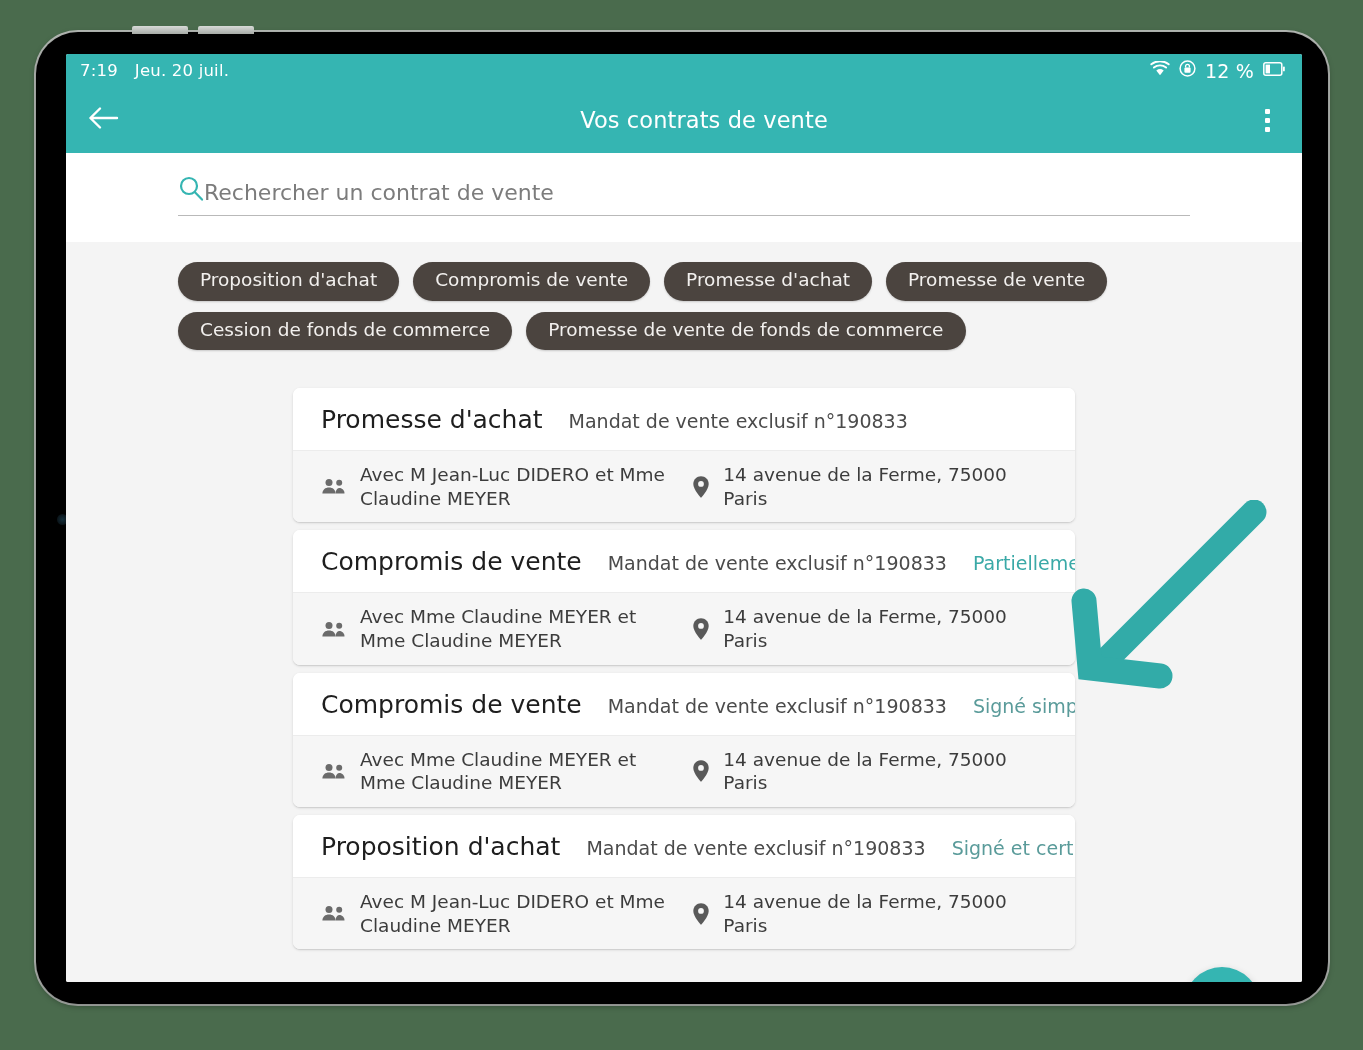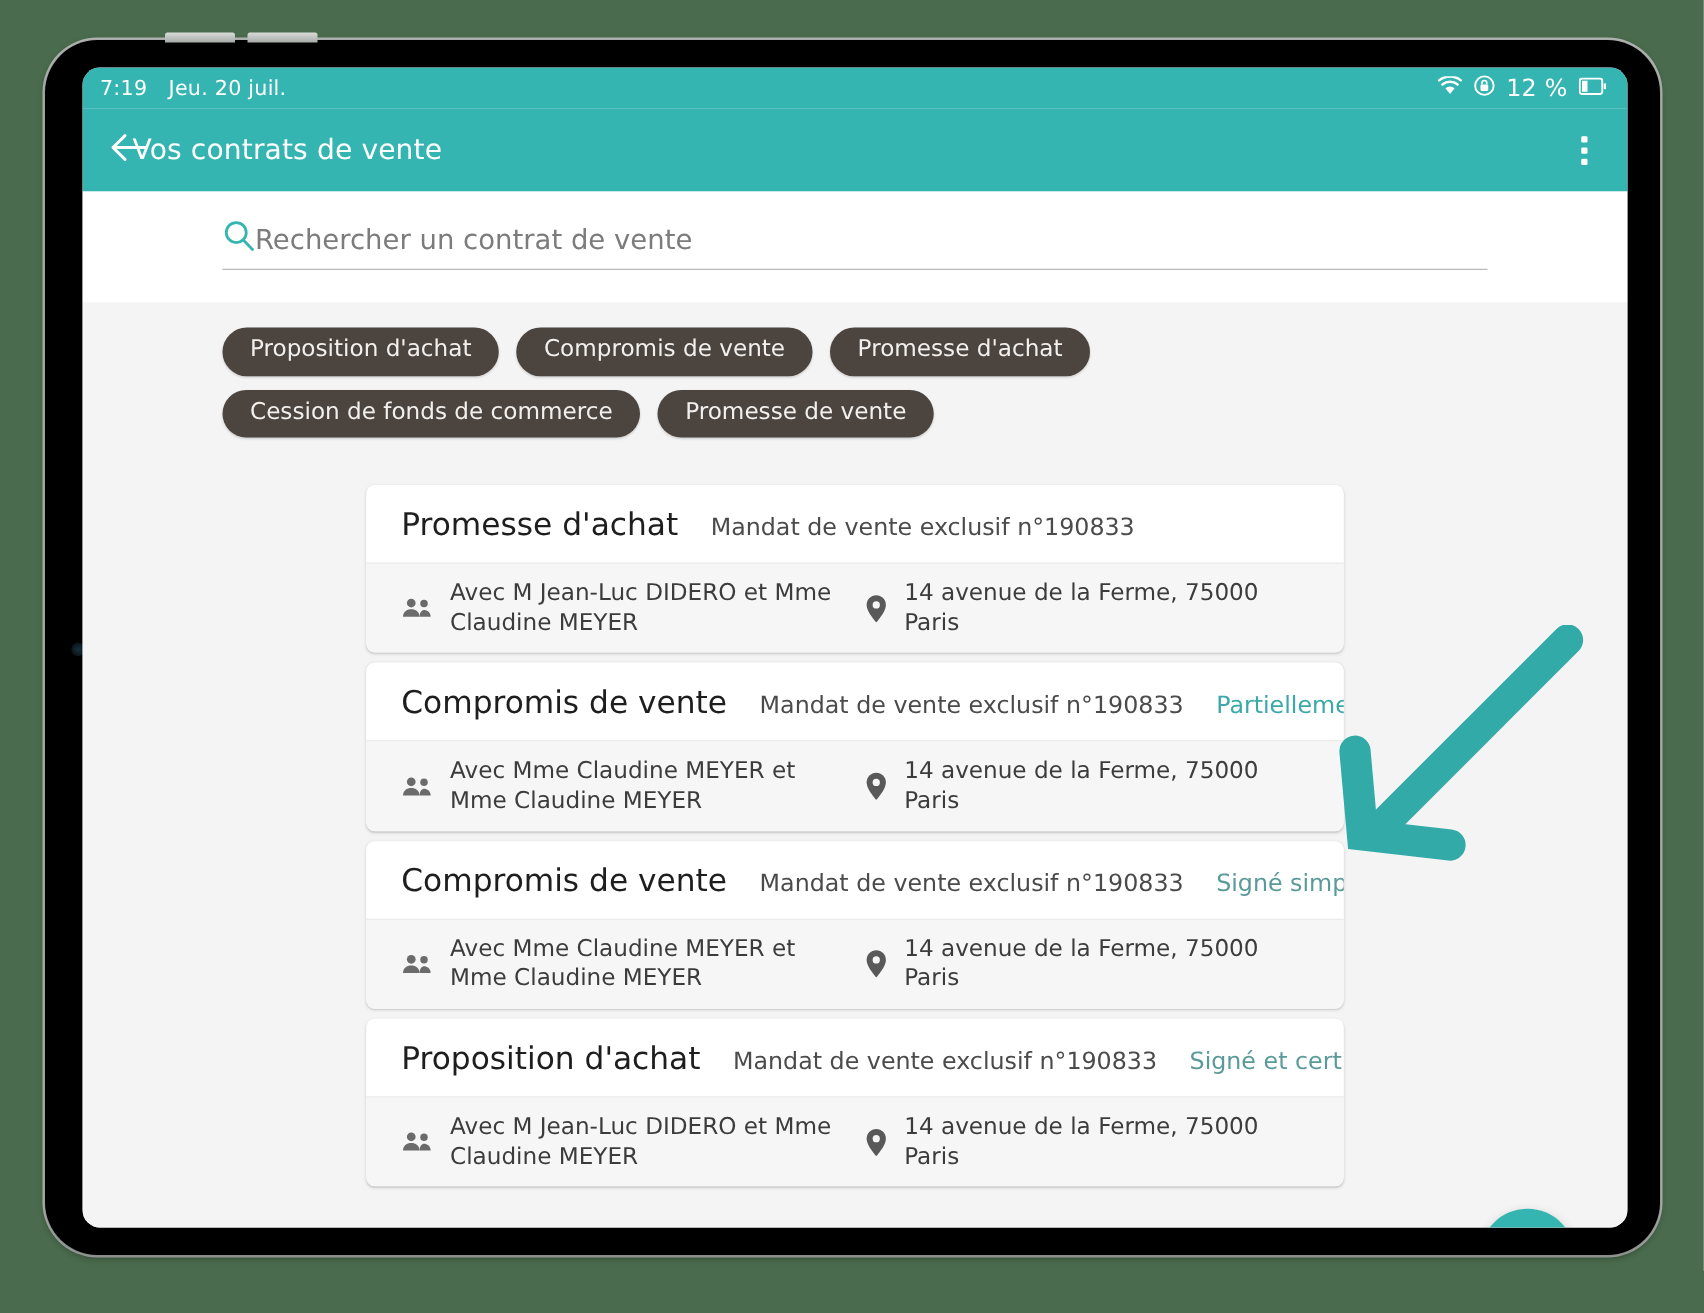--- a/index.html
+++ b/index.html
@@ -48,21 +48,21 @@
   }
 
   
   #screen {
     position: absolute;
     left: 30px;
     top: 22px;
     width: 1236px;
     height: 928px;
     background: #f4f4f4;
-    border-radius: 14px;
+    border-radius: 2px;
     overflow: hidden;
   }
 
   
   #status-bar {
     height: 33px;
     background: #35b5b2;
     color: #ffffff;
     display: flex;
     align-items: center;
@@ -92,20 +92,21 @@
     height: 56px;
     margin-left: 9px;
     display: flex;
     align-items: center;
     justify-content: center;
     cursor: pointer;
   }
   #app-bar-title {
     position: absolute;
     left: 0; right: 0;
+    text-align: center;
     color: #fff;
     font-size: 22.5px;
     font-weight: 400;
     letter-spacing: 0.1px;
     pointer-events: none;
     padding-left: 40px;
   }
   #overflow-menu {
     position: absolute;
     right: 12px;
@@ -335,22 +336,23 @@
         <input id="search-input" type="text" placeholder="Rechercher un contrat de vente" style="">
       </div>
     </div>
 
     <div id="content">
 
       <div id="chip-row">
         <div class="chip">Proposition d'achat</div>
         <div class="chip">Compromis de vente</div>
         <div class="chip">Promesse d'achat</div>
+        <div class="chip">Promesse de vente</div>
         <div class="chip">Cession de fonds de commerce</div>
-        <div class="chip">Promesse de vente</div>
+        <div class="chip">Promesse de vente de fonds de commerce</div>
       </div>
 
       <div id="contract-list">
 
         <div class="contract-card">
           <div class="card-head">
             <span class="card-type">Promesse d'achat</span>
             <span class="card-mandate">Mandat de vente exclusif n°190833</span>
             <span class="card-status"></span>
           </div>

